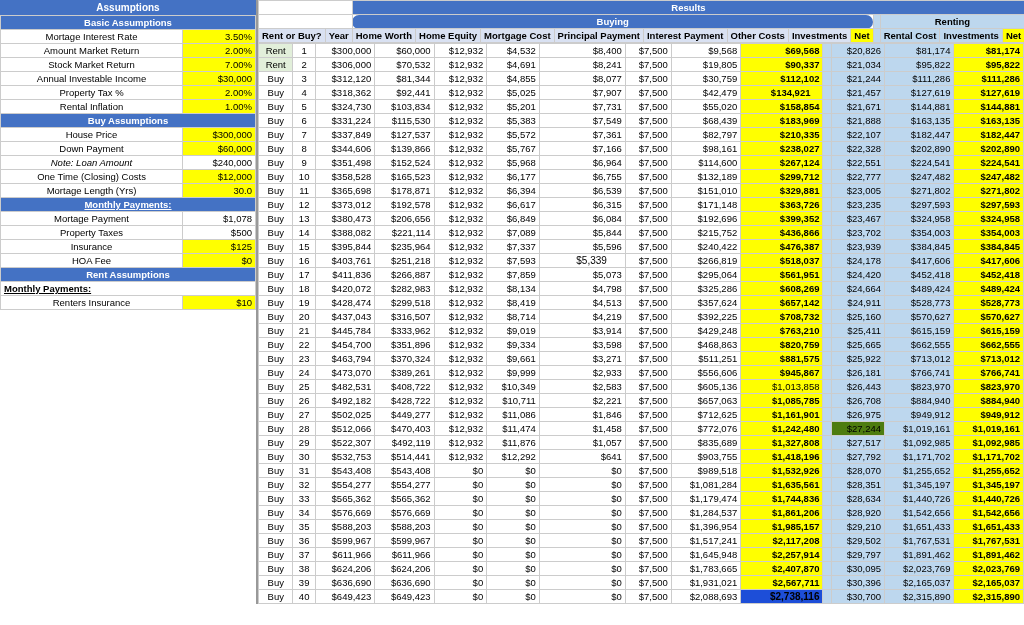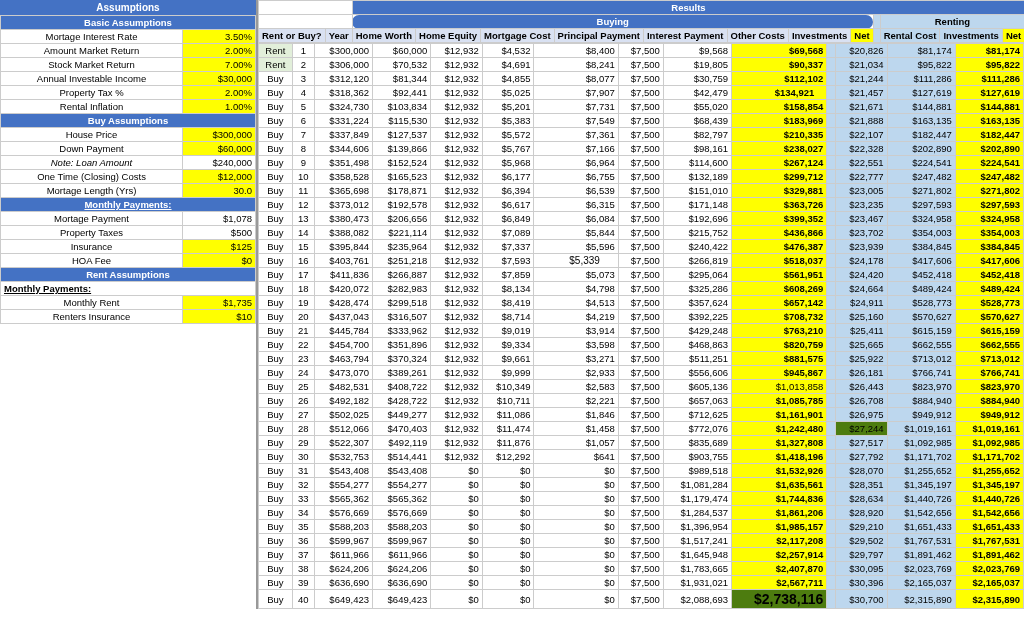--- a/index.html
+++ b/index.html
@@ -172,24 +172,20 @@
       </tr>
       <tr>
         <td class="label-cell">HOA Fee</td>
         <td class="value-cell yellow">$0</td>
       </tr>
       <tr>
         <td colspan="2" class="rent-assumptions-header">Rent Assumptions</td>
       </tr>
       <tr>
         <td colspan="2" style="font-weight:bold; text-decoration:underline; font-size:9.5px; border:1px solid #ccc; padding:1px 3px;">Monthly Payments:</td>
-      </tr>
-      <tr>
-        <td class="label-cell">Monthly Rent</td>
-        <td class="value-cell yellow">$1,735</td>
       </tr>
       <tr>
         <td class="label-cell">Renters Insurance</td>
         <td class="value-cell yellow">$10</td>
       </tr>
     </tbody>
       </table>
   </div>
 
   <div class="right-panel">
@@ -858,21 +854,21 @@
             <tr class="data-row">
     <td class="center" style="background: rgb(255, 255, 255); border: 1px solid rgb(204, 204, 204); padding: 1px 3px; font-size: 9.5px; white-space: nowrap;">Buy</td>
     <td class="center" style="border: 1px solid rgb(204, 204, 204); padding: 1px 3px; font-size: 9.5px; white-space: nowrap;">40</td>
     <td class="right" style="border: 1px solid rgb(204, 204, 204); padding: 1px 3px; font-size: 9.5px; white-space: nowrap;">$649,423</td>
     <td class="right" style="border: 1px solid rgb(204, 204, 204); padding: 1px 3px; font-size: 9.5px; white-space: nowrap;">$649,423</td>
     <td class="right" style="border: 1px solid rgb(204, 204, 204); padding: 1px 3px; font-size: 9.5px; white-space: nowrap;">$0</td>
     <td class="right" style="border: 1px solid rgb(204, 204, 204); padding: 1px 3px; font-size: 9.5px; white-space: nowrap;">$0</td>
     <td class="right" style="border: 1px solid rgb(204, 204, 204); padding: 1px 3px; font-size: 9.5px; white-space: nowrap;">$0</td>
     <td class="right" style="border: 1px solid rgb(204, 204, 204); padding: 1px 3px; font-size: 9.5px; white-space: nowrap;">$7,500</td>
     <td class="right" style="border: 1px solid rgb(204, 204, 204); padding: 1px 3px; font-size: 9.5px; white-space: nowrap;">$2,088,693</td>
-    <td class="right" style="background: #4d7c0f; font-weight: bold; border: 1px solid rgb(204, 204, 204); padding: 1px 3px; font-size: 14px; white-space: nowrap;">$2,738,116</td>
+    <td class="right" style="background: #1d4ed8; font-weight: bold; border: 1px solid rgb(204, 204, 204); padding: 1px 3px; font-size: 10px; white-space: nowrap;">$2,738,116</td>
     <td style="background: rgb(189, 215, 238); border: 1px solid rgb(204, 204, 204); padding: 1px 3px; font-size: 9.5px; white-space: nowrap;"></td>
     <td class="right" style="background: rgb(189, 215, 238); border: 1px solid rgb(204, 204, 204); padding: 1px 3px; font-size: 9.5px; white-space: nowrap;">$30,700</td>
     <td class="right" style="background: rgb(189, 215, 238); border: 1px solid rgb(204, 204, 204); padding: 1px 3px; font-size: 9.5px; white-space: nowrap;">$2,315,890</td>
     <td class="right" style="background: rgb(255, 255, 0); font-weight: bold; border: 1px solid rgb(204, 204, 204); padding: 1px 3px; font-size: 9.5px; white-space: nowrap;">$2,315,890</td>
   </tr>
           </tbody>
         </table>
       </div>
   </div>
 </div>

